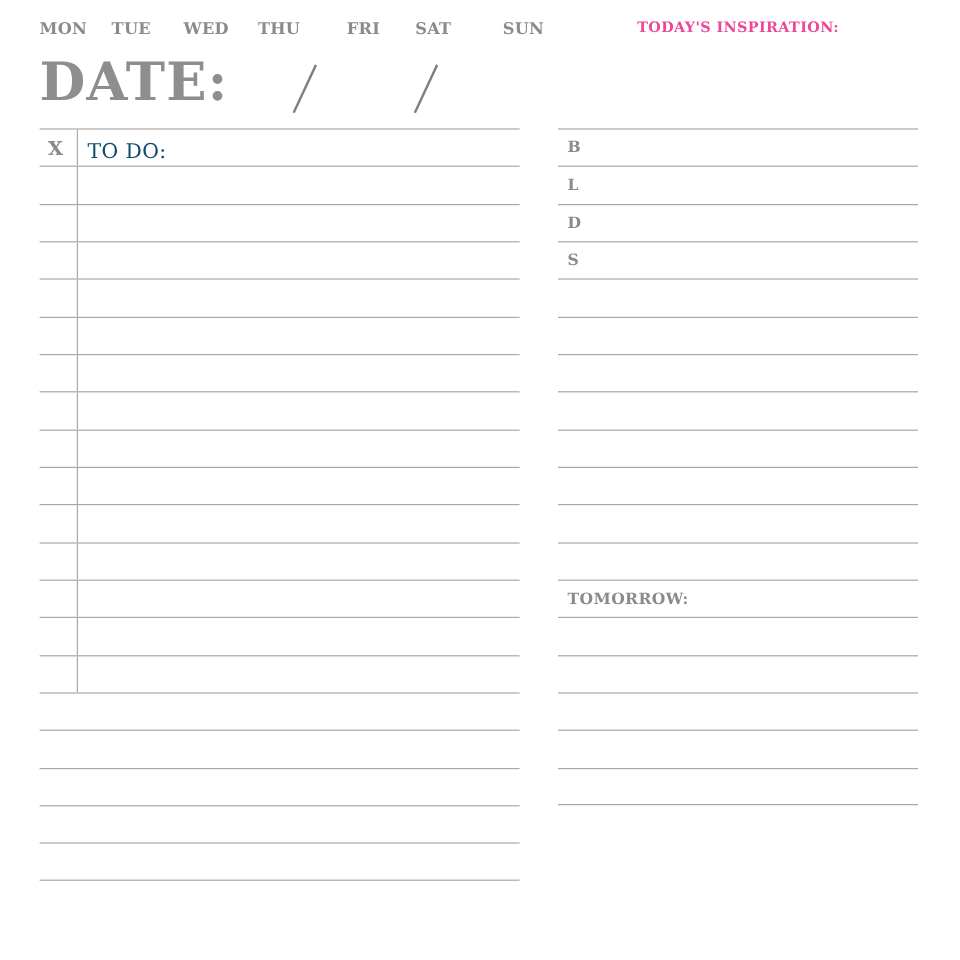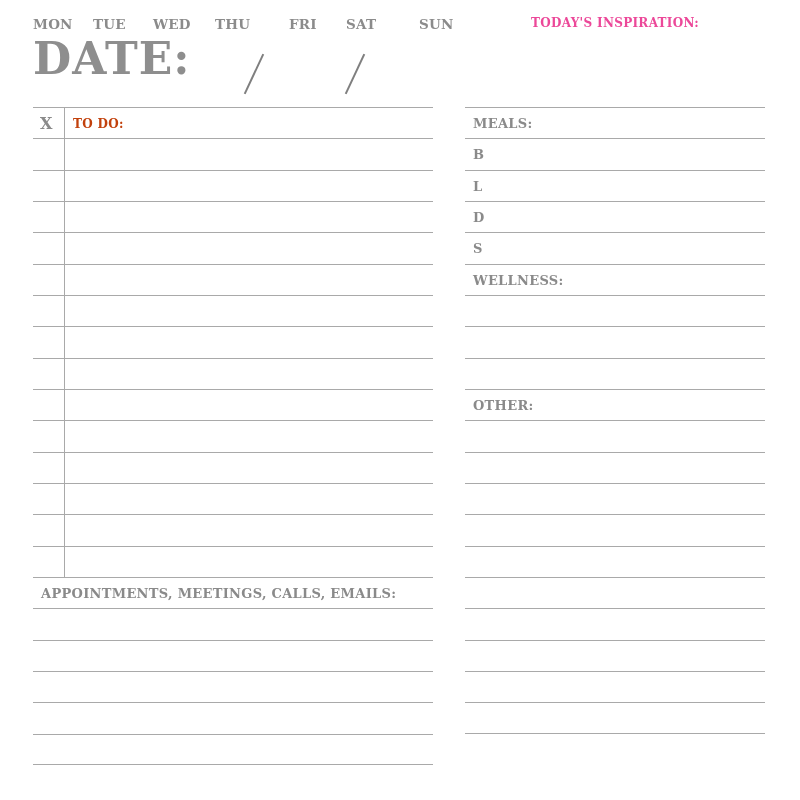--- a/index.html
+++ b/index.html
@@ -6,21 +6,21 @@
   body {
     width: 800px; height: 800px; background: #ffffff; position: relative; overflow: hidden;
     font-family: "DejaVu Serif", "Liberation Serif", serif; color: #8a8a8a;
   }
   .days { position: absolute; top: 16px; left: 33px; width: 402px; height: 18px; }
   .day {
     position: absolute; top: 0; font-size: 13.5px; font-weight: bold; letter-spacing: 0.2px;
     color: #8b8b8b; font-family: "DejaVu Serif", serif;
   }
   .date-label {
-    position: absolute; top: 34px; left: 33px; font-size: 44px; font-weight: bold;
+    position: absolute; top: 44px; left: 33px; font-size: 44px; font-weight: bold;
     color: #8e8e8e; letter-spacing: 1px; font-family: "DejaVu Serif", serif; line-height: 50px;
   }
   .slash {
     position: absolute; top: 52px; width: 2px; height: 44px; background: #7f7f7f;
     transform: rotate(25deg); transform-origin: center;
   }
   .inspiration {
     position: absolute; top: 16px; left: 531px; font-size: 12px; font-weight: bold;
     color: #ec4899; letter-spacing: 0.3px;
   }
@@ -30,21 +30,21 @@
   .row {
     position: relative; height: 31.33px; border-top: 1.5px solid #a9a9a9; box-sizing: border-box;
   }
   .row.last { border-bottom: 1.5px solid #a9a9a9; }
   .row-label {
     position: absolute; left: 8px; top: 8px; font-size: 13px; font-weight: bold; color: #8a8a8a;
     letter-spacing: 0.3px;
   }
   .check-cell { position: absolute; left: 0; top: 0; width: 32px; height: 100%; border-right: 1.5px solid #a9a9a9; box-sizing: border-box; }
   .check-x { position: absolute; left: 7px; top: 6px; font-size: 16px; font-weight: bold; color: #8a8a8a; }
-  .todo-label { position: absolute; left: 40px; top: 9px; font-size: 12px; font-weight: bold; color: #c2410c; letter-spacing: 0.3px; }
+  .todo-label { position: absolute; left: 40px; top: 9px; font-size: 17px; font-weight: normal; color: #0c4a6e; letter-spacing: 0.3px; }
 </style>
 </head>
 <body>
 
 <div class="days">
   <span class="day" style="left:0px">MON</span>
   <span class="day" style="left:60px">TUE</span>
   <span class="day" style="left:120px">WED</span>
   <span class="day" style="left:182px">THU</span>
   <span class="day" style="left:256px">FRI</span>
@@ -102,66 +102,57 @@
       <div class="row">
         <div class="check-cell"></div>
       </div>
       <div class="row">
         <div class="check-cell"></div>
       </div>
       <div class="row">
         <div class="check-cell"></div>
       </div>
     </div>
-  <div class="row">
-    <span class="row-label">APPOINTMENTS, MEETINGS, CALLS, EMAILS:</span>
-  </div>
   <div id="appt-rows">
       <div class="row"></div>
       <div class="row"></div>
       <div class="row"></div>
       <div class="row"></div>
       <div class="row last"></div>
     </div>
 </div>
 
 <div class="col col-right">
-  <div class="row">
-    <span class="row-label">MEALS:</span>
-  </div>
   <div class="row">
     <span class="row-label">B</span>
   </div>
   <div class="row">
     <span class="row-label">L</span>
   </div>
   <div class="row">
     <span class="row-label">D</span>
   </div>
   <div class="row">
     <span class="row-label">S</span>
   </div>
-  <div class="row">
-    <span class="row-label">WELLNESS:</span>
-  </div>
   <div id="wellness-rows">
       <div class="row"></div>
       <div class="row"></div>
       <div class="row"></div>
     </div>
-  <div class="row">
-    <span class="row-label">OTHER:</span>
-  </div>
   <div id="other-rows">
       <div class="row"></div>
       <div class="row"></div>
       <div class="row"></div>
       <div class="row"></div>
       <div class="row"></div>
     </div>
+  <div class="row">
+    <span class="row-label">TOMORROW:</span>
+  </div>
   <div id="tomorrow-rows">
       <div class="row"></div>
       <div class="row"></div>
       <div class="row"></div>
       <div class="row"></div>
       <div class="row last"></div>
     </div>
 </div>
 
 </body></html>

